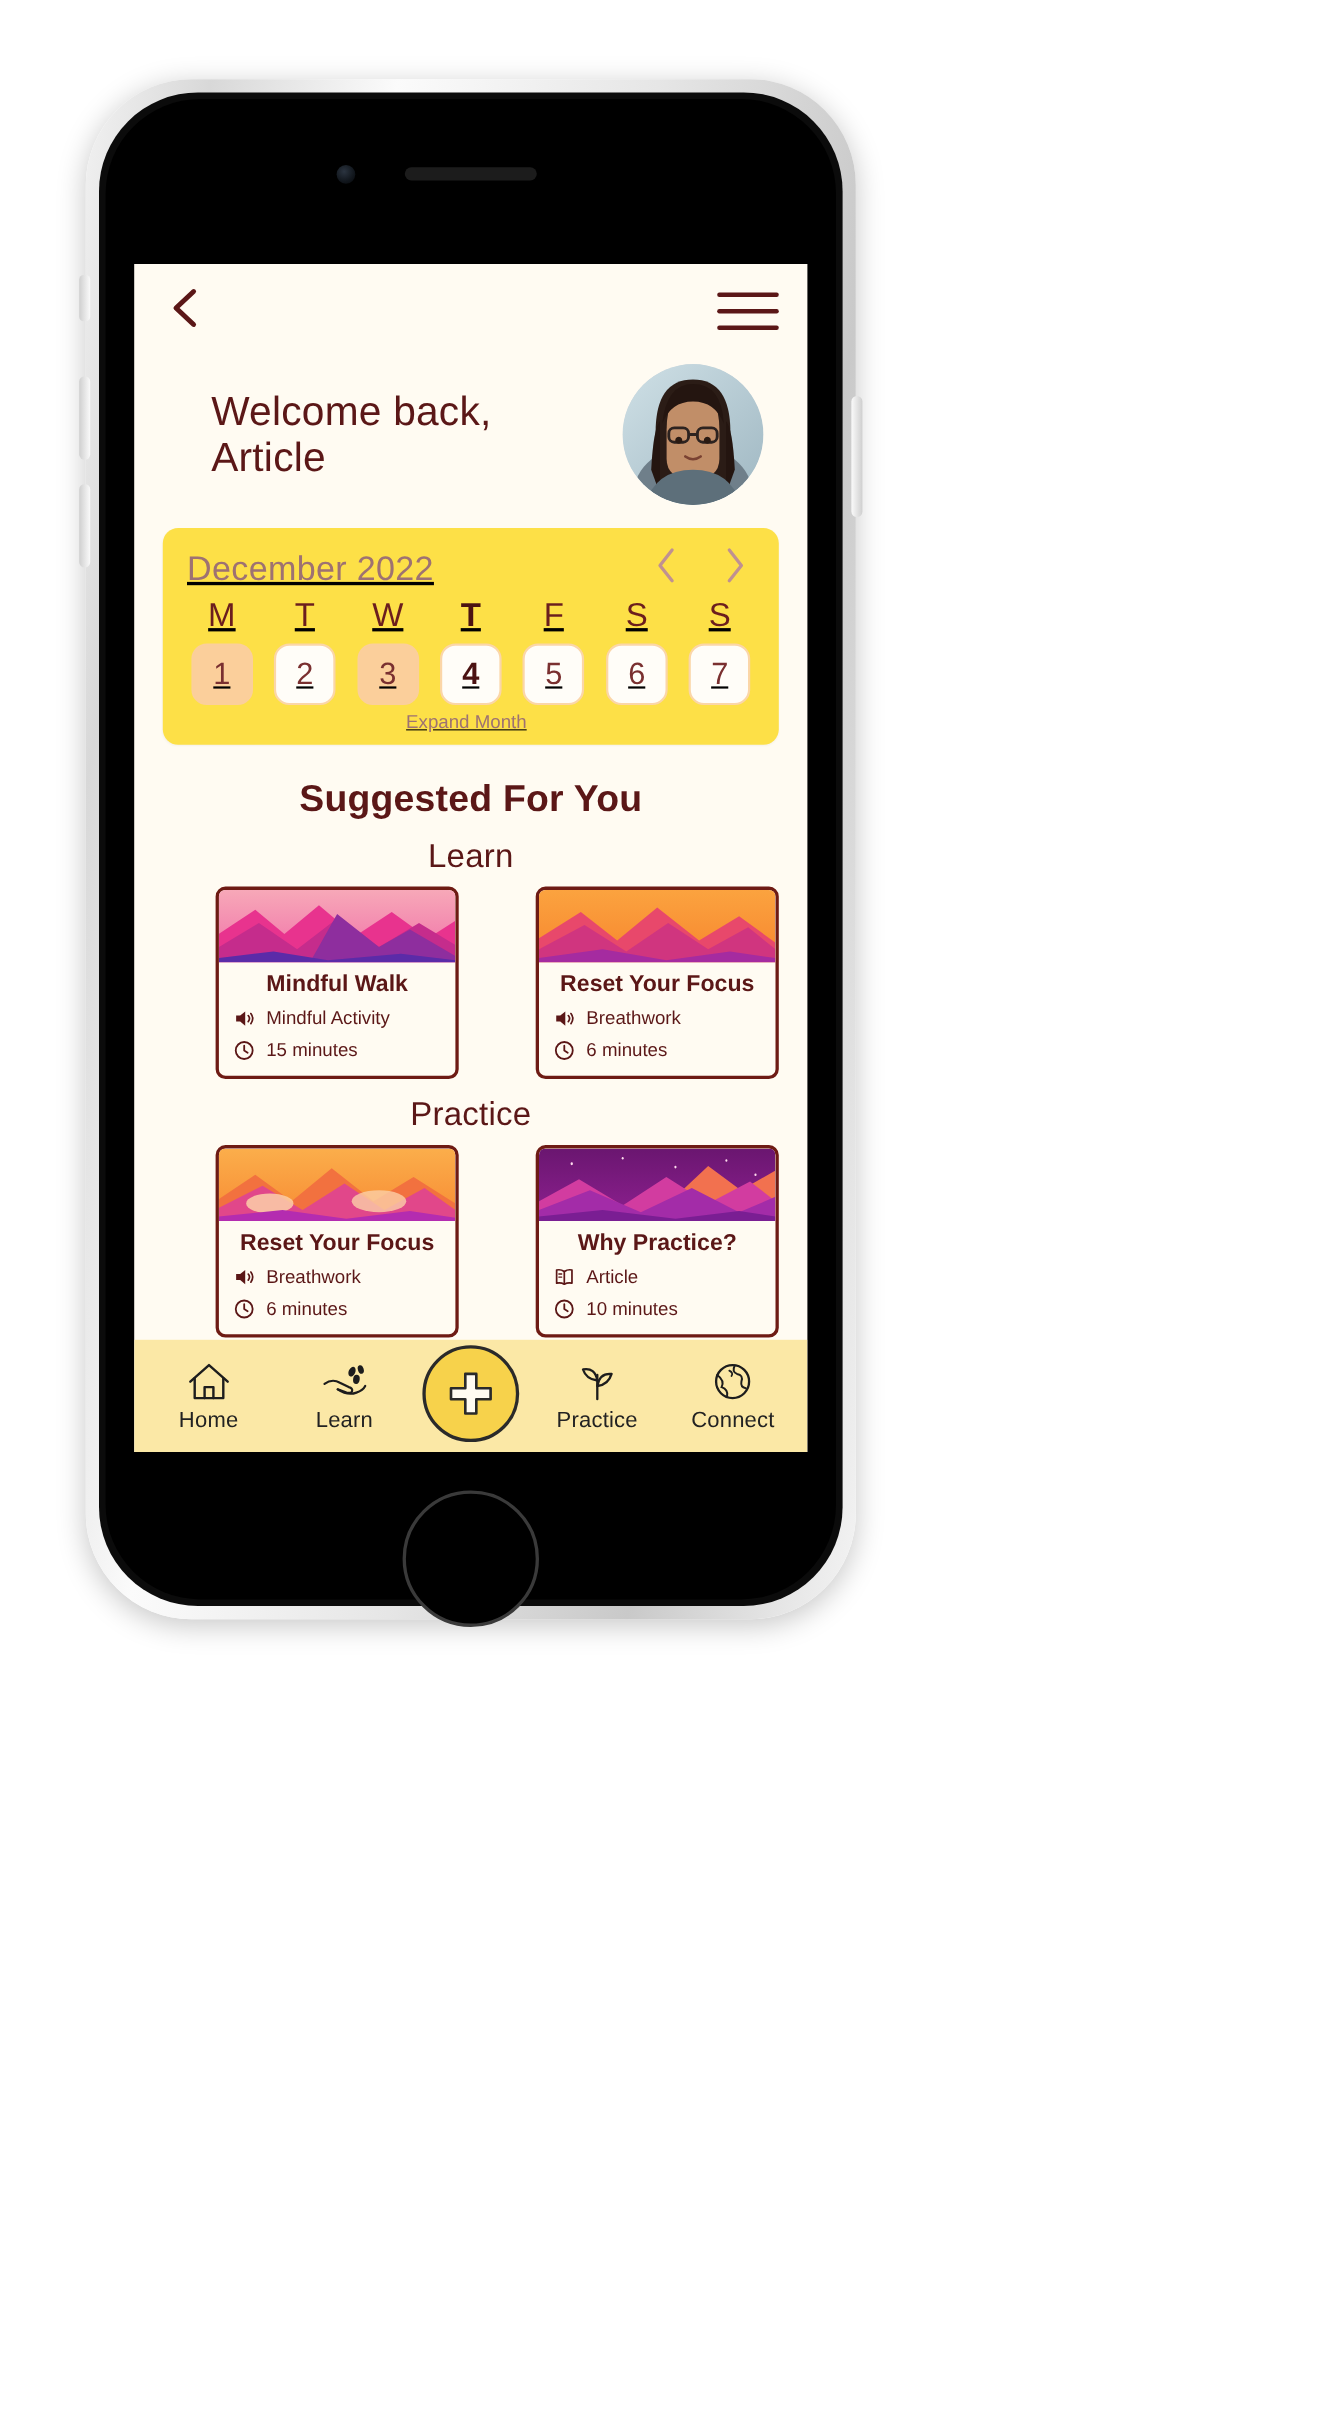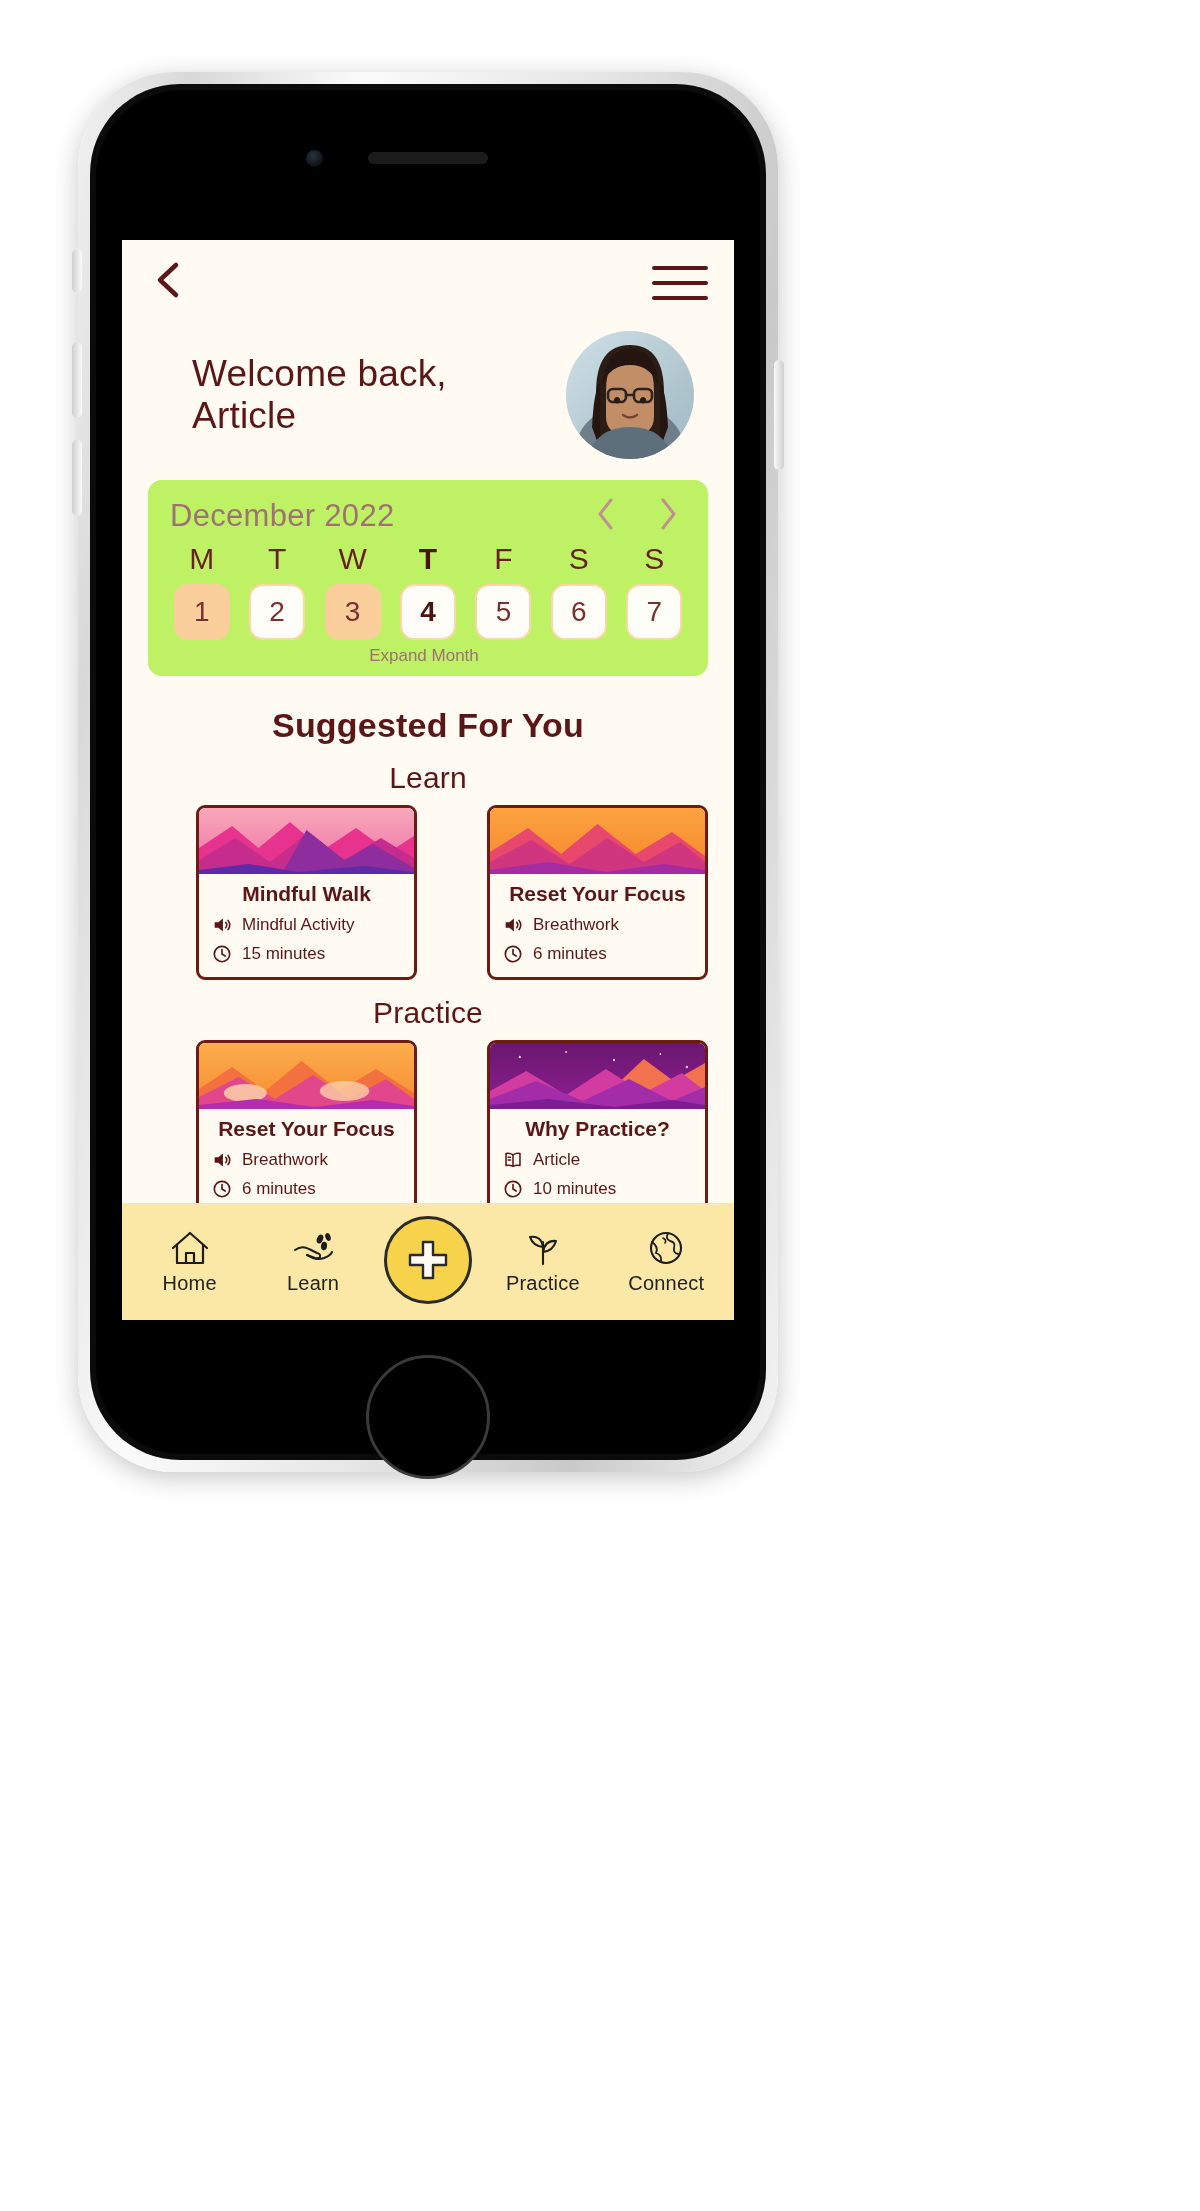--- a/index.html
+++ b/index.html
@@ -110,24 +110,25 @@
     width: 128px; height: 128px; border-radius: 50%;
     overflow: hidden; flex: none;
     background: #cdd8dd;
     position: relative;
   }
   .avatar svg { display:block; width:100%; height:100%; }
 
   
   .calendar-card {
     margin: 8px 26px 0 26px;
-    background: #bef264;
+    background: #fde047;
     border-radius: 14px;
     padding: 16px 14px 8px 14px;
     box-shadow: 0 1px 2px rgba(0,0,0,.04);
+    text-decoration: underline;
   }
   .cal-head {
     display: flex; align-items: center; justify-content: space-between;
     padding: 0 8px 2px 8px;
   }
   .cal-month {
     color: #9E7272;
     font-size: 31px;
     letter-spacing: .3px;
   }
@@ -216,21 +217,21 @@
     font-size: 17px;
     margin-top: 7px;
   }
   .card-meta .mi { width: 22px; height: 22px; flex: none; display: block; }
 
   
   .bottom-nav {
     position: absolute;
     left: 0; bottom: 0;
     width: 100%;
-    height: 117px;
+    height: 102px;
     background: #FBE8A6;
     display: flex;
     align-items: center;
     justify-content: space-around;
     padding: 0 6px;
   }
   .nav-item {
     display: flex; flex-direction: column; align-items: center;
     gap: 4px; cursor: pointer; width: 105px;
   }

